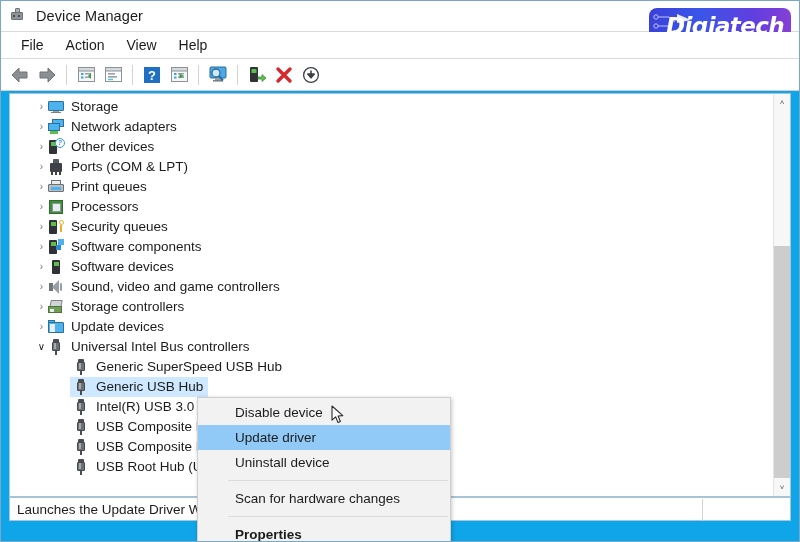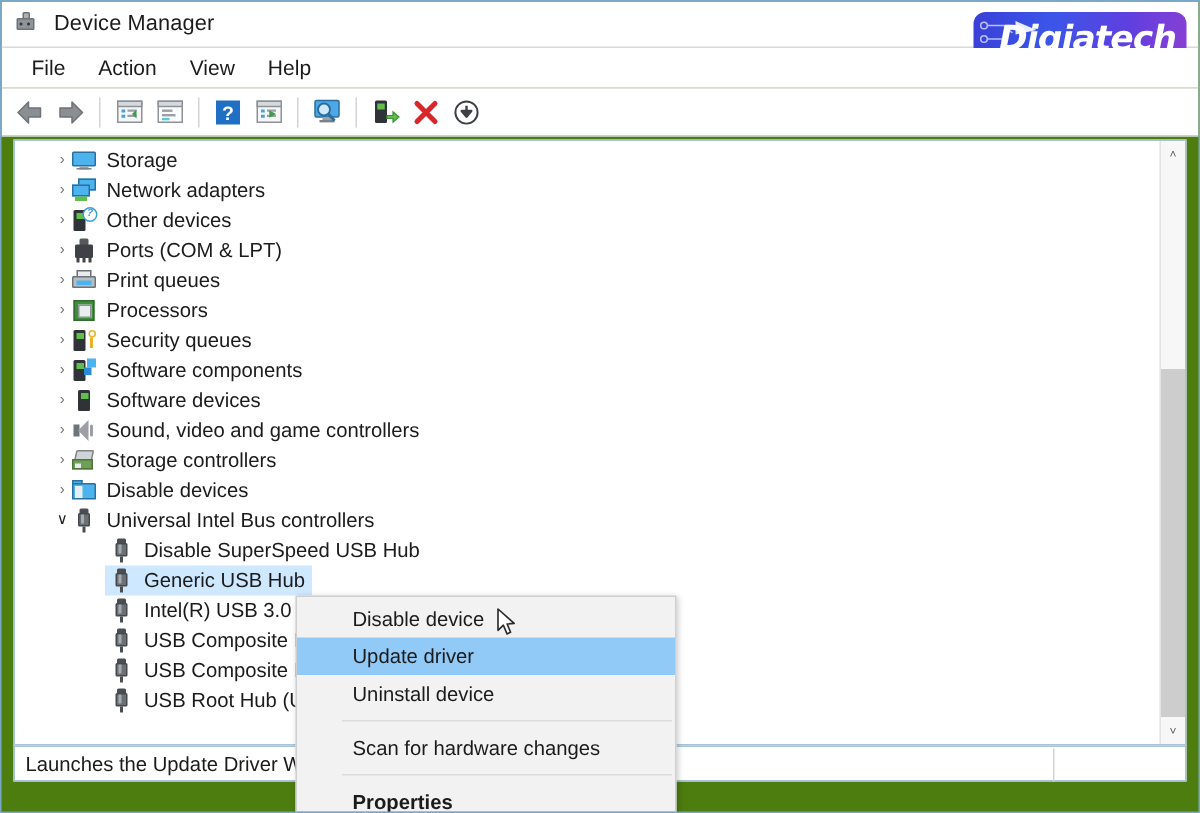--- a/index.html
+++ b/index.html
@@ -7,21 +7,21 @@
     margin: 0; padding: 0;
     width: 800px; height: 542px;
     overflow: hidden;
     background: #ffffff;
     font-family: "Liberation Sans", sans-serif;
   }
 
   #app {
     position: relative;
     width: 800px; height: 542px;
-    background: #4d7c0f;
+    background: #0ea5e9;
     border: 1px solid #7ba7c7;
     overflow: hidden;
   }
 
   
   .titlebar {
     position: absolute; left: 0; top: 0;
     width: 798px; height: 31px;
     background: #ffffff;
     border-bottom: 1px solid #d9d9d9;
@@ -486,42 +486,42 @@
         <span class="lbl">Storage controllers</span>
       </div>
 
       <div class="row" style="padding-left:25px;">
         <span class="chev">›</span>
         <span class="ico i-sys">
             <i class="t"></i>
             <i class="b"></i>
             <i class="s"></i>
           </span>
-        <span class="lbl">Disable devices</span>
+        <span class="lbl">Update devices</span>
       </div>
 
       <div class="row" style="padding-left:25px;">
         <span class="chev open">∨</span>
         <span class="ico i-usb">
             <i class="h"></i>
             <i class="b"></i>
             <i class="hl"></i>
             <i class="s"></i>
           </span>
         <span class="lbl">Universal Intel Bus controllers</span>
       </div>
 
       <div class="row" style="padding-left:63px;">
         <span class="ico i-usb">
             <i class="h"></i>
             <i class="b"></i>
             <i class="hl"></i>
             <i class="s"></i>
           </span>
-        <span class="lbl">Disable SuperSpeed USB Hub</span>
+        <span class="lbl">Generic SuperSpeed USB Hub</span>
       </div>
 
       <div class="row selected" style="padding-left:63px;">
         <span class="sel" style="left:60px; width:138px;"></span>
         <span class="ico i-usb" style="z-index:1;">
             <i class="h"></i>
             <i class="b"></i>
             <i class="hl"></i>
             <i class="s"></i>
           </span>

